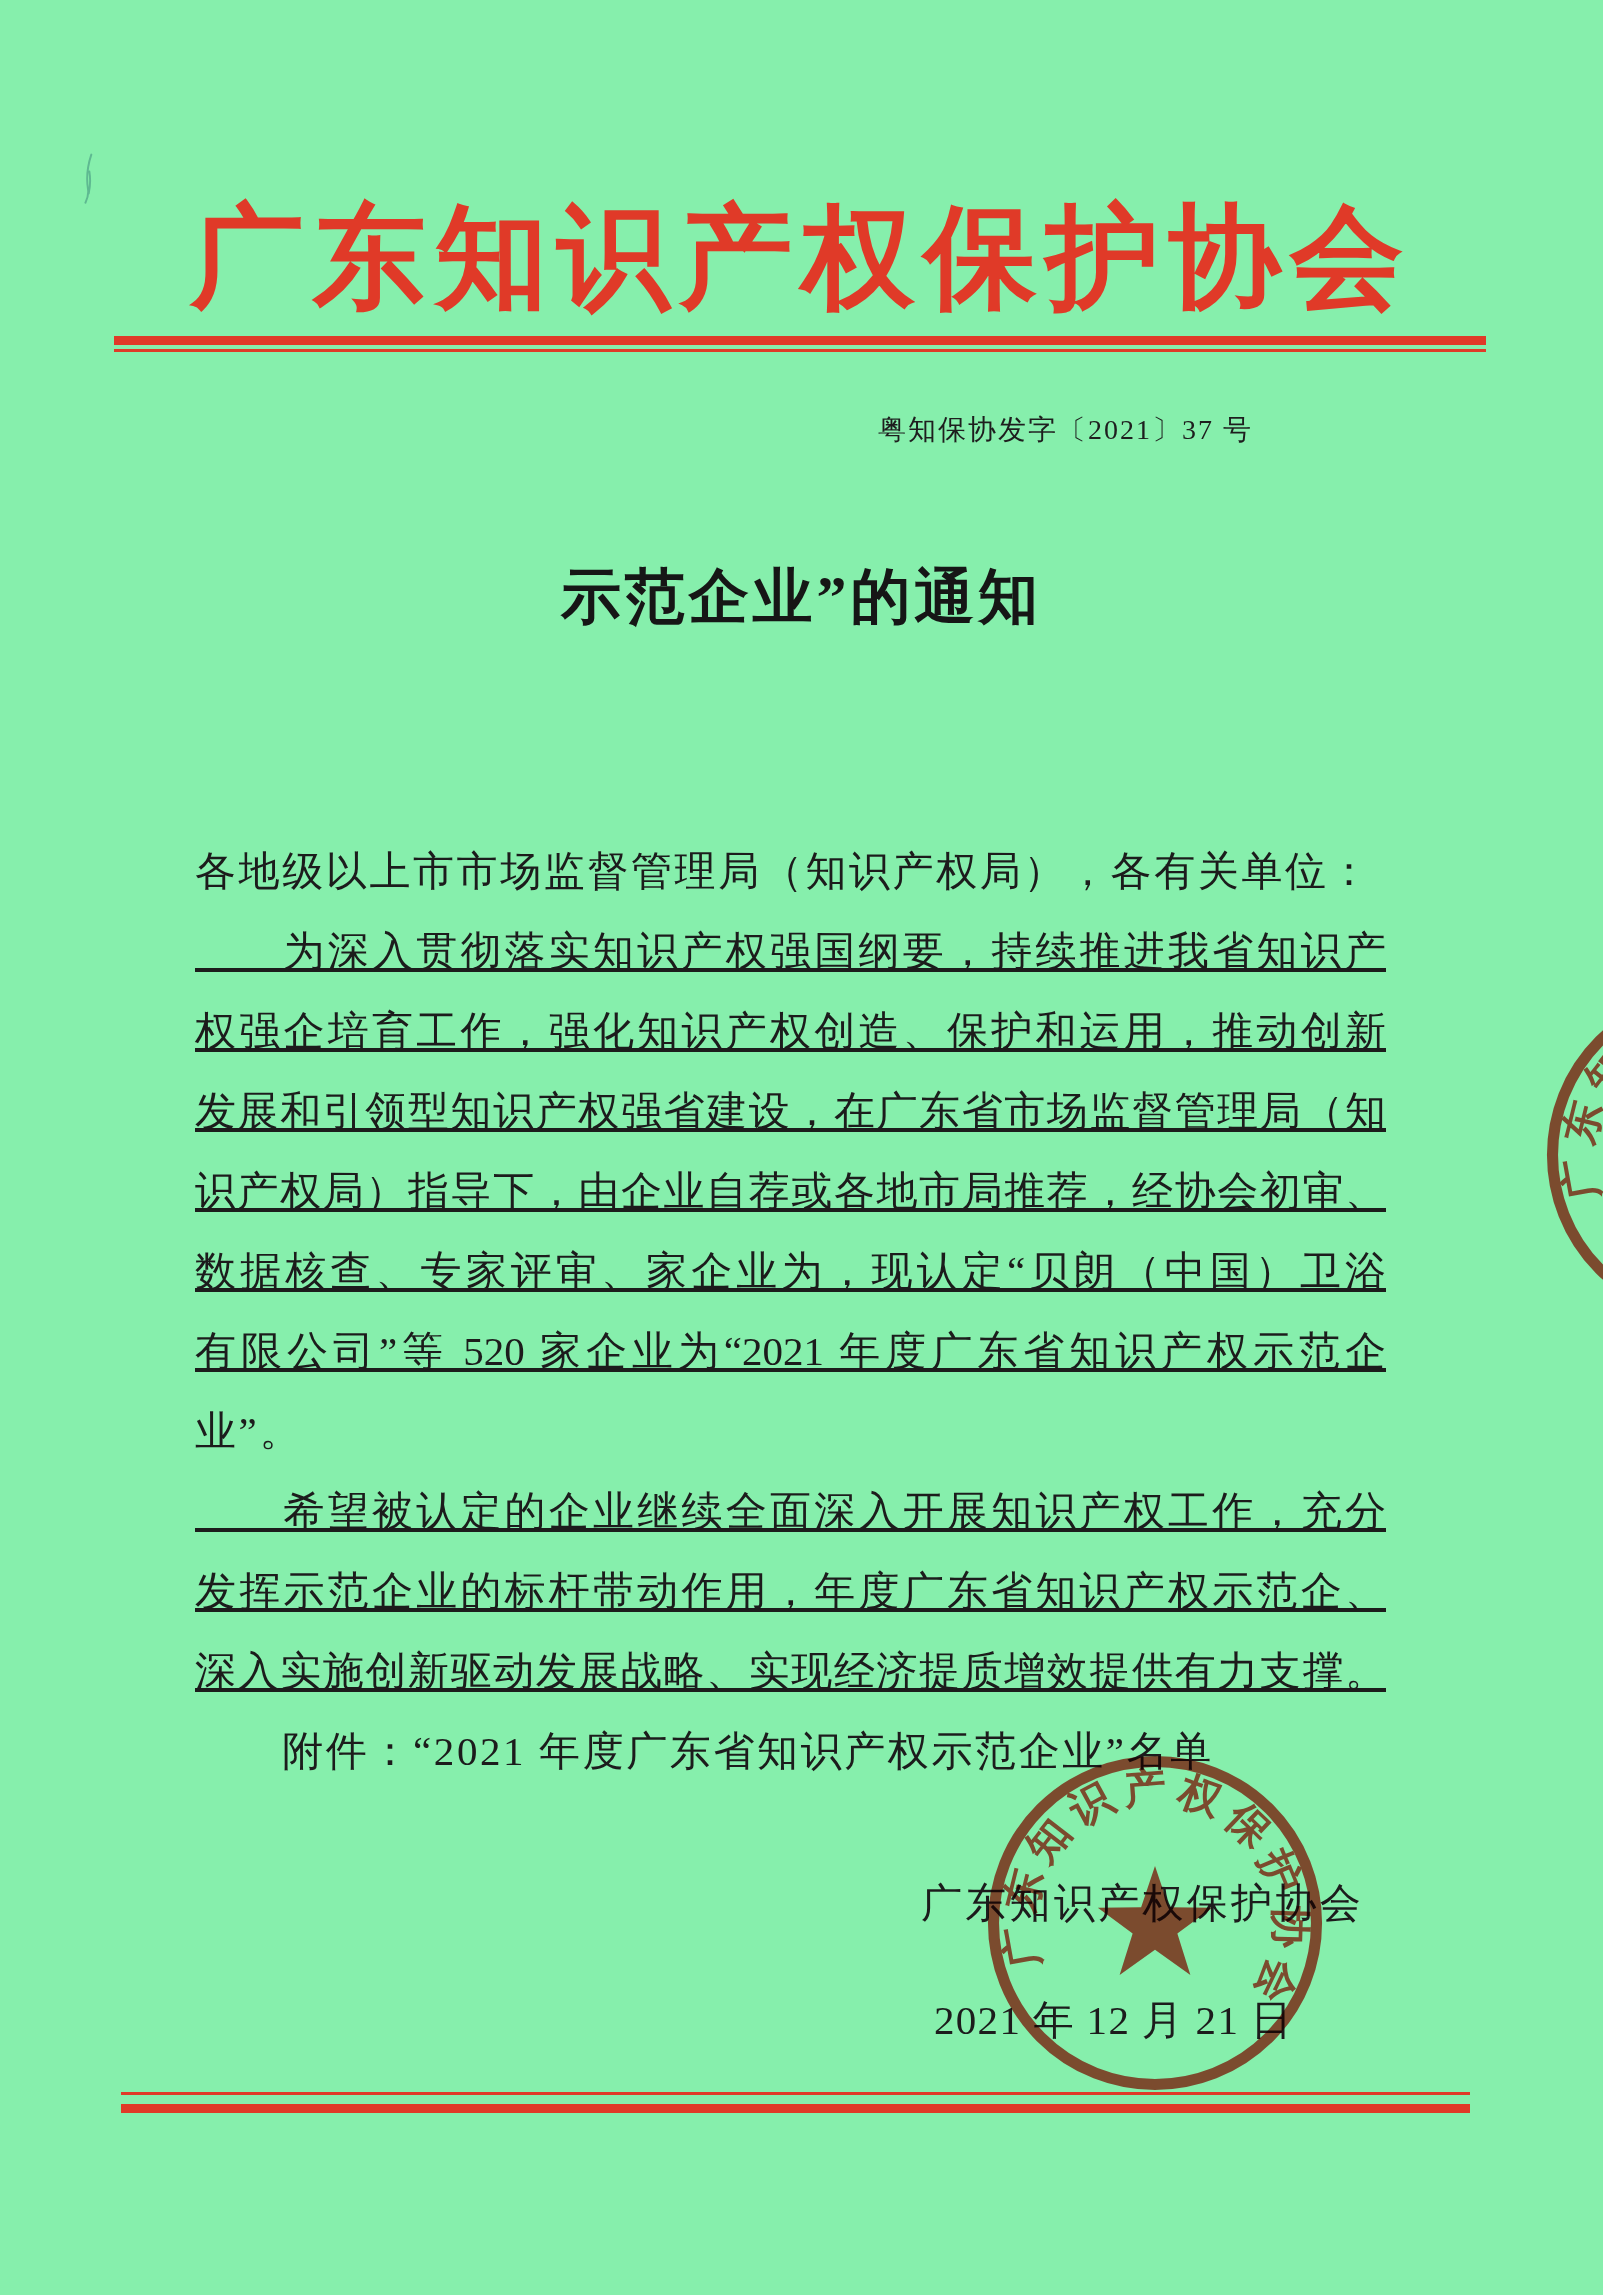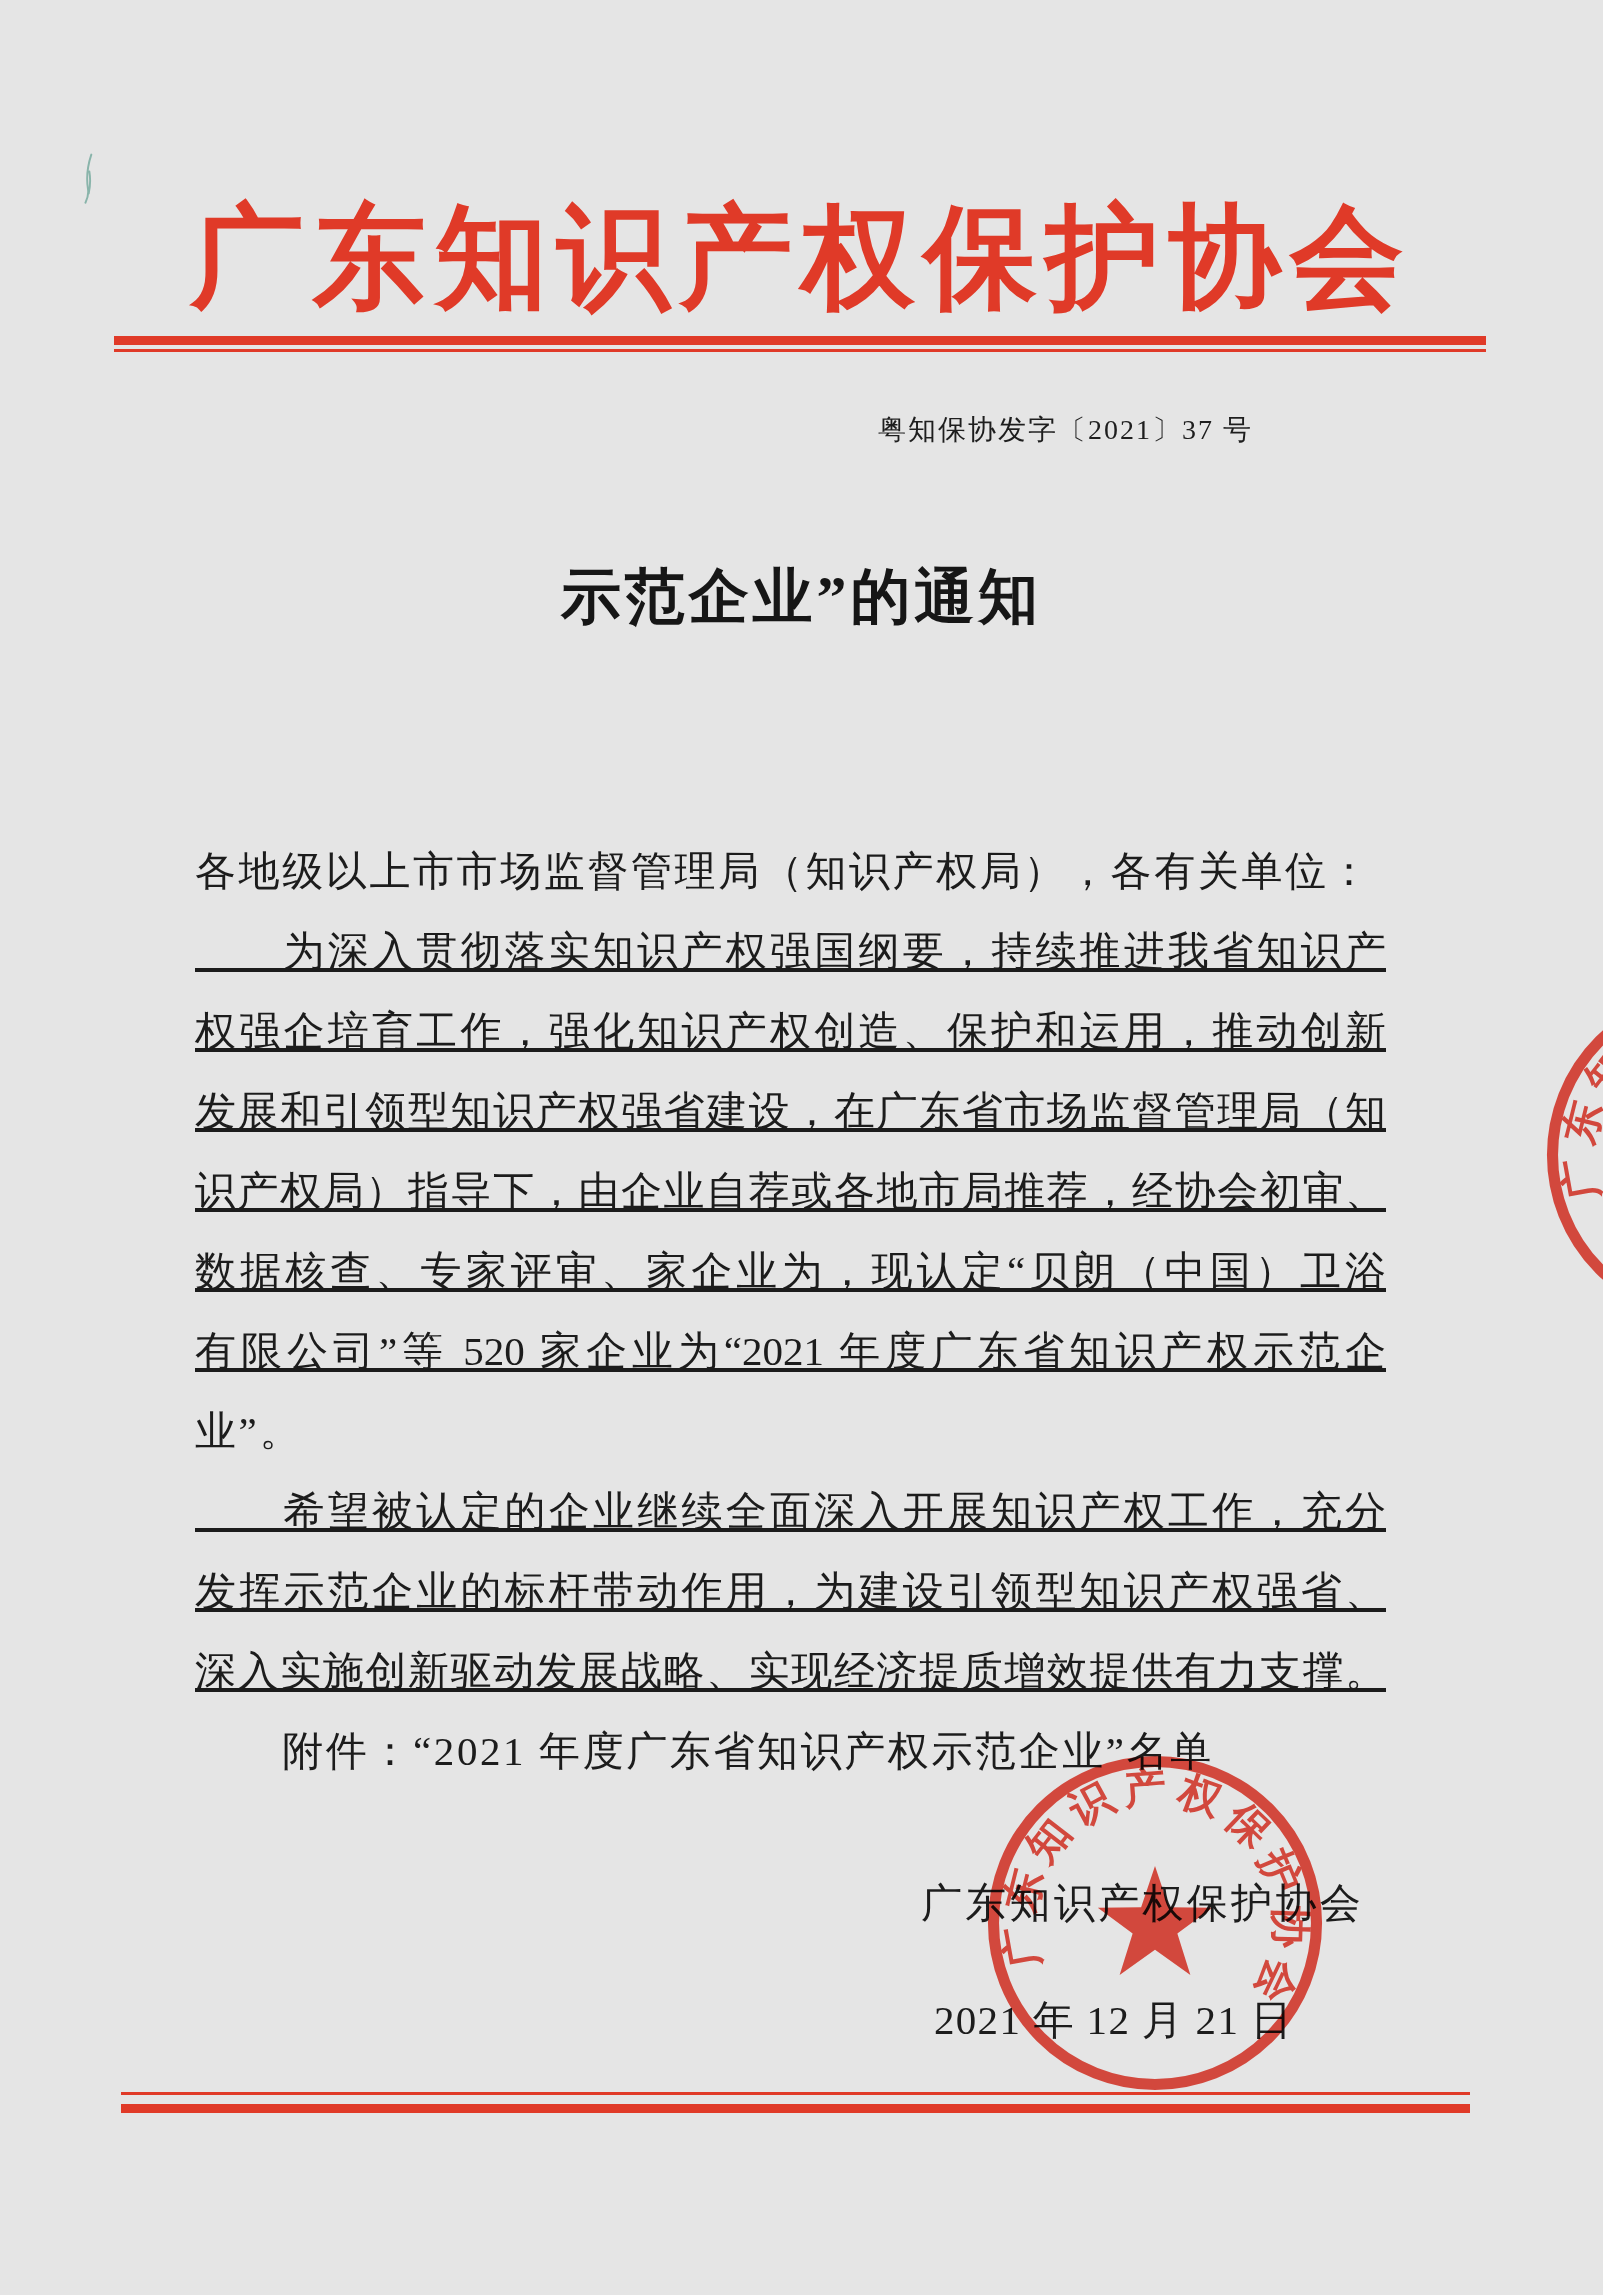--- a/index.html
+++ b/index.html
@@ -1,20 +1,20 @@
 <!DOCTYPE html>
 <html style="font-size:10.5px"><head>
 <meta charset="utf-8">
 <style>
   html,body{margin:0;padding:0;background:#9a9a9a;}
   .page{
     position:relative;
     width:1603px;height:2295px;
     margin:0 auto;
-    background:#e5e5e5;
+    background:#86efac;
     overflow:hidden;
     font-family:"Liberation Serif","DejaVu Serif",serif;
     color:#222;
   }
   
   .org-header{
     position:absolute;top:187px;left:0;right:0;
     text-align:center;
     font-size:113px;line-height:141px;font-weight:700;
     letter-spacing:9.2px;
@@ -101,21 +101,21 @@
   <div class="body-text">
       <div class="body-line">各地级以上市市场监督管理局（知识产权局），各有关单位：</div>
       <div class="body-line just">　　为深入贯彻落实知识产权强国纲要，持续推进我省知识产</div>
       <div class="body-line just">权强企培育工作，强化知识产权创造、保护和运用，推动创新</div>
       <div class="body-line just">发展和引领型知识产权强省建设，在广东省市场监督管理局（知</div>
       <div class="body-line just">识产权局）指导下，由企业自荐或各地市局推荐，经协会初审、</div>
       <div class="body-line just">数据核查、专家评审、家企业为，现认定“贝朗（中国）卫浴</div>
       <div class="body-line just">有限公司”等 520 家企业为“2021 年度广东省知识产权示范企</div>
       <div class="body-line">业”。</div>
       <div class="body-line just">　　希望被认定的企业继续全面深入开展知识产权工作，充分</div>
-      <div class="body-line just">发挥示范企业的标杆带动作用，为建设引领型知识产权强省、</div>
+      <div class="body-line just">发挥示范企业的标杆带动作用，年度广东省知识产权示范企、</div>
       <div class="body-line just">深入实施创新驱动发展战略、实现经济提质增效提供有力支撑。</div>
       <div class="body-line">　　附件：“2021 年度广东省知识产权示范企业”名单</div>
     </div>
 
   <div class="signature">广东知识产权保护协会</div>
   <div class="sign-date">2021 年 12 月 21 日</div>
 
   <svg class="stamp stamp-main" viewBox="0 0 520 520">
     <circle cx="260" cy="260" r="247" fill="none" stroke="#e8382a" stroke-width="17"></circle>
     <path id="sealTextPath" d="M 86.2 323.3 A 185 185 0 1 1 401.7 378.9" fill="none"></path>

